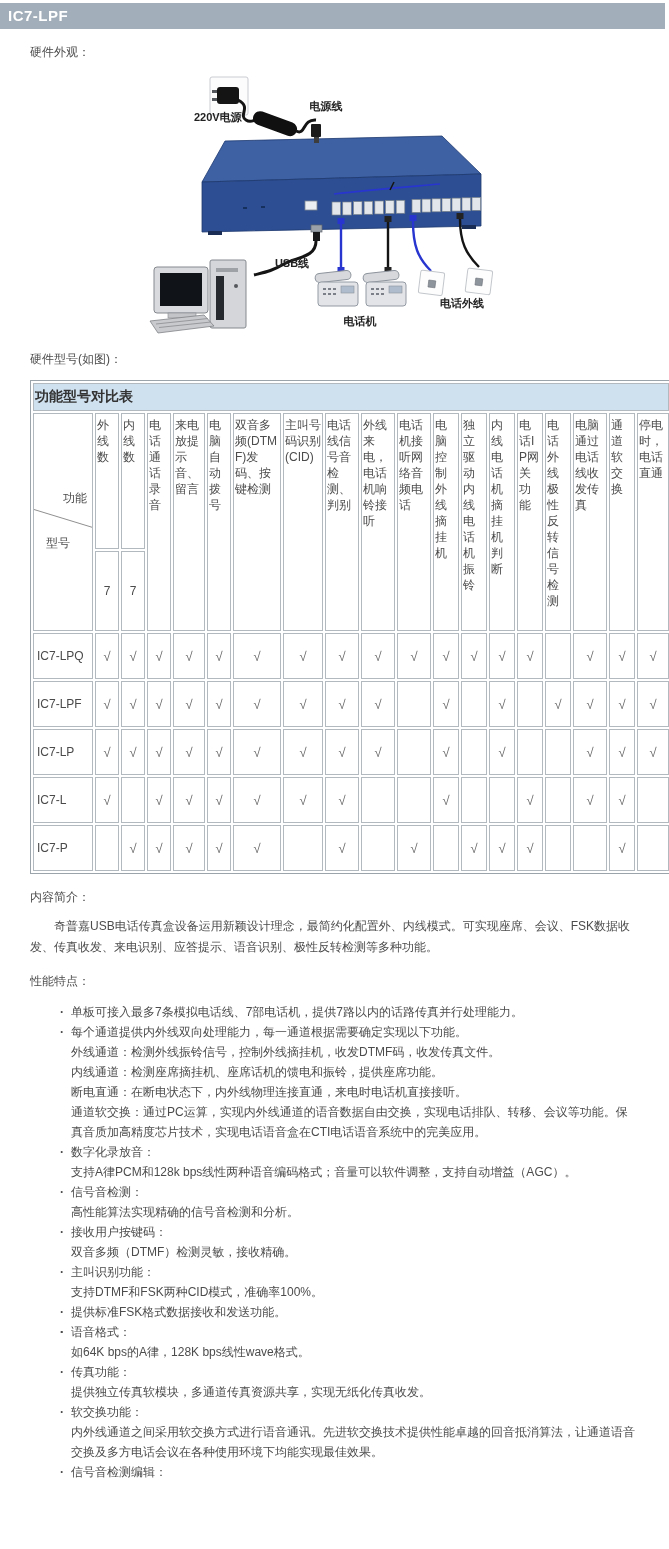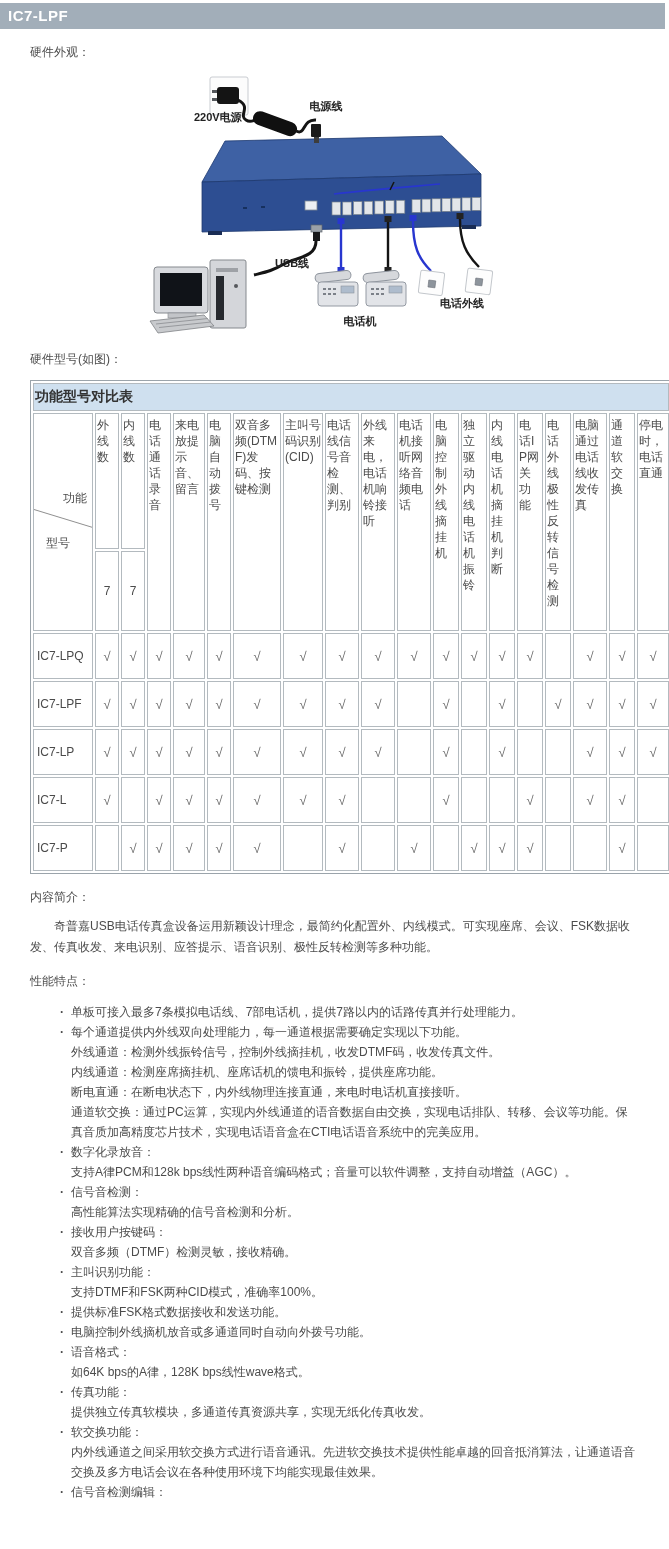--- a/index.html
+++ b/index.html
@@ -388,21 +388,20 @@
           <div class="fsub">双音多频（DTMF）检测灵敏，接收精确。</div>
         </li>
         <li>
           <div class="fhead">主叫识别功能：</div>
           <div class="fsub">支持DTMF和FSK两种CID模式，准确率100%。</div>
         </li>
         <li>
           <div class="fhead">提供标准FSK格式数据接收和发送功能。</div>
         </li>
         <li>
-          <div class="fsub">电脑控制外线摘机放音或多通道同时自动向外拨号功能。</div>
         </li>
         <li>
           <div class="fhead">语音格式：</div>
           <div class="fsub">如64K bps的A律，128K bps线性wave格式。</div>
         </li>
         <li>
           <div class="fhead">传真功能：</div>
           <div class="fsub">提供独立传真软模块，多通道传真资源共享，实现无纸化传真收发。</div>
         </li>
         <li>

